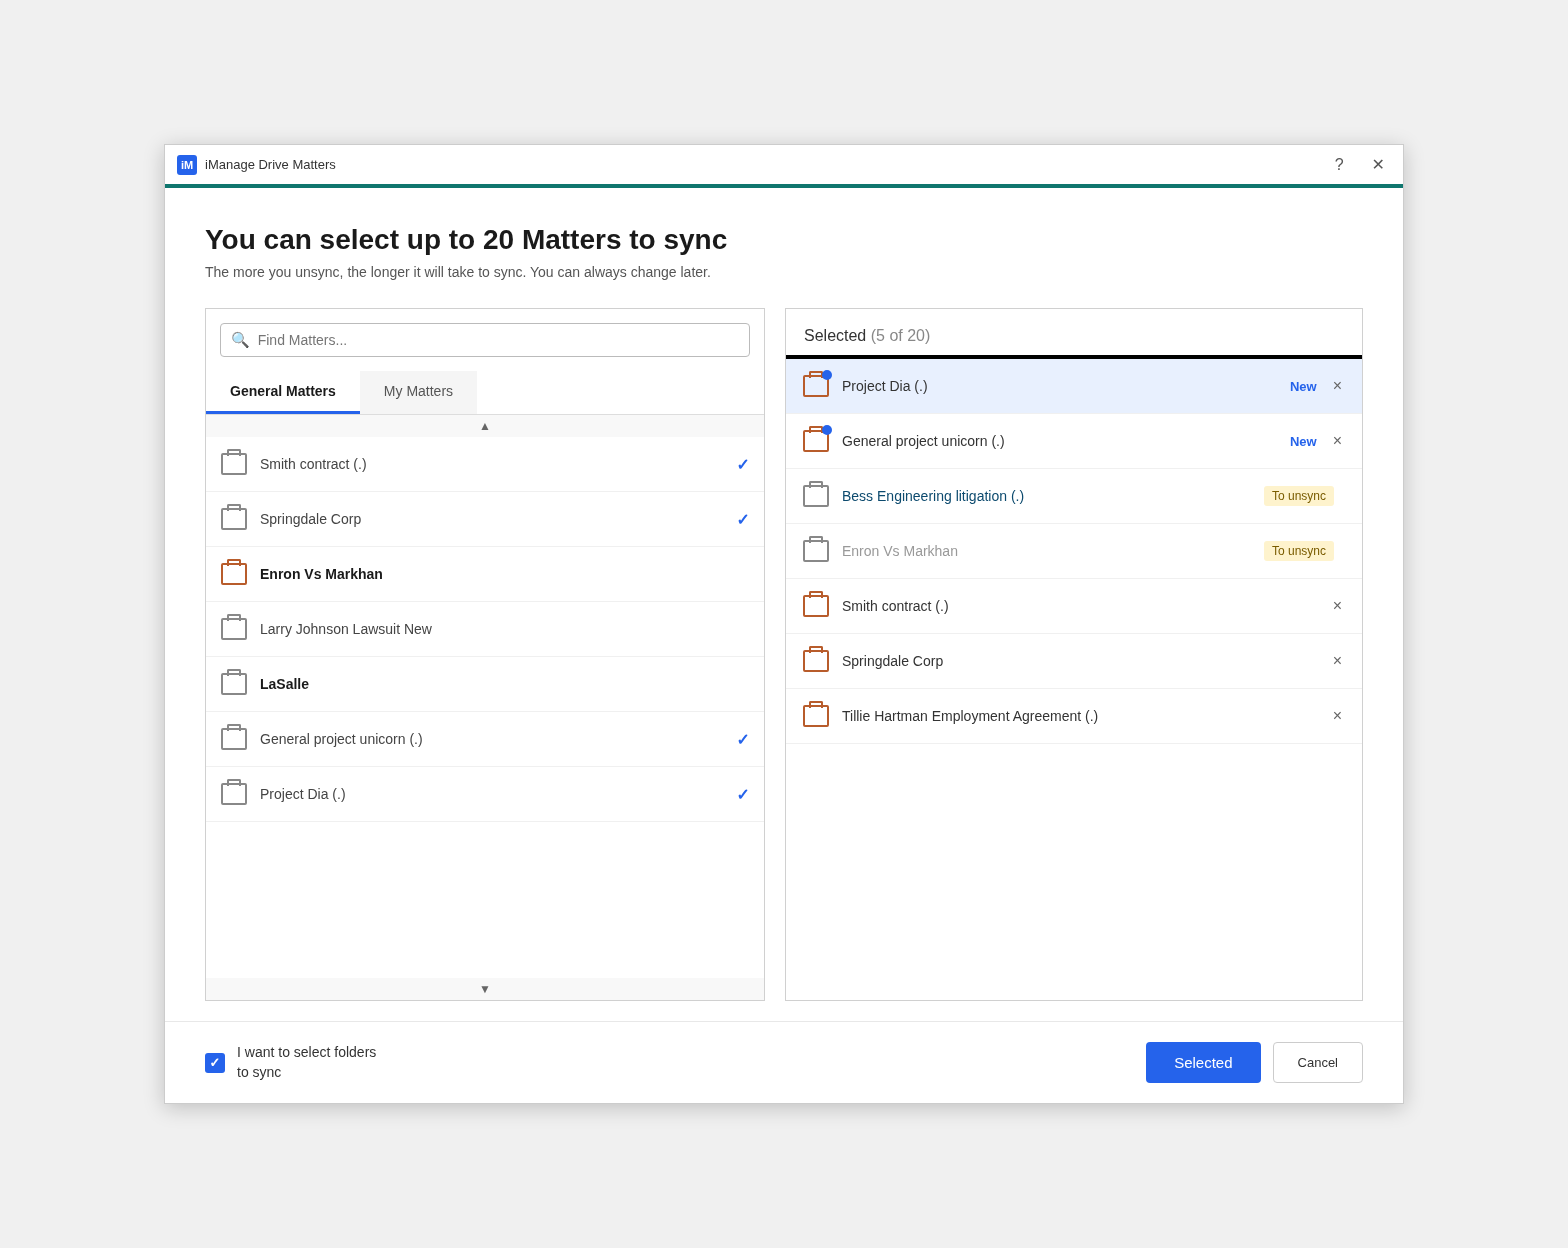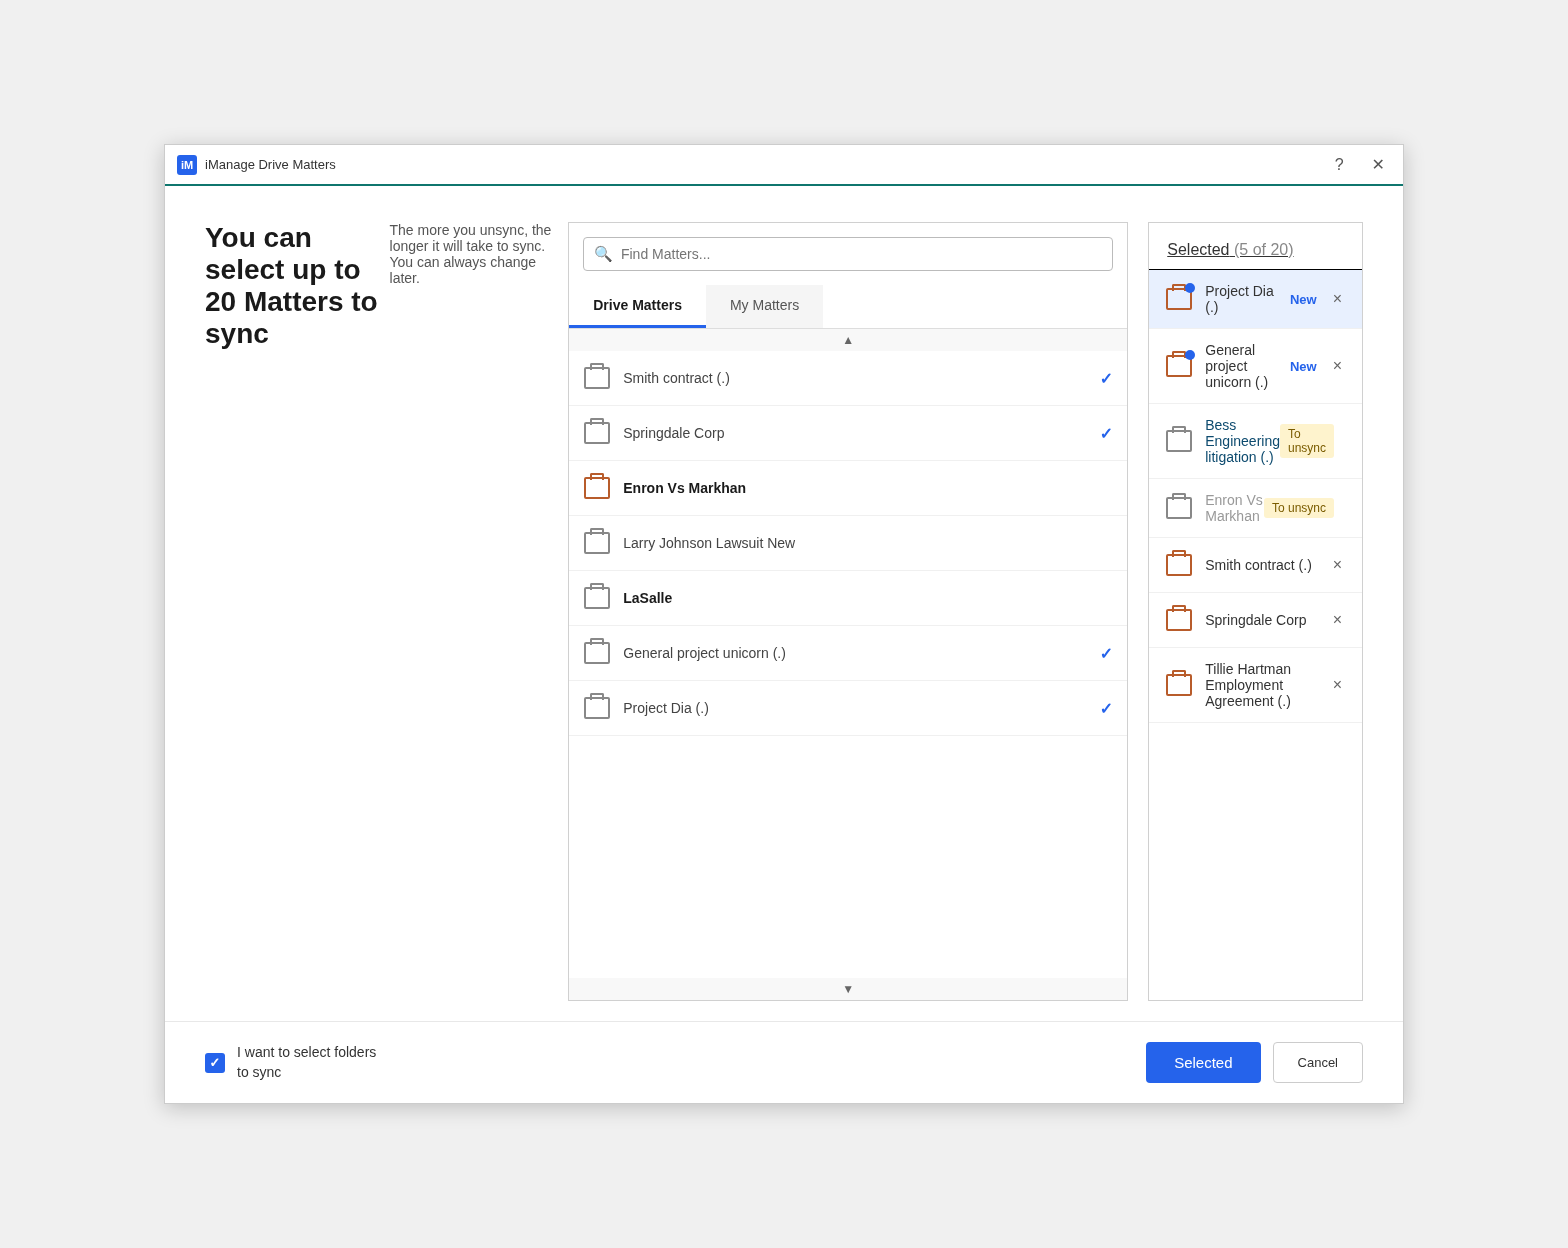--- a/index.html
+++ b/index.html
@@ -18,21 +18,21 @@
       min-height: 960px;
       border: 1px solid #ccc;
       box-shadow: 0 4px 20px rgba(0,0,0,0.2);
       display: flex;
       flex-direction: column;
     }
     .titlebar {
       display: flex;
       align-items: center;
       padding: 8px 12px;
-      border-bottom: 2px solid #0f766e;
+      border-bottom: 4px solid #0f766e;
       background: #fff;
       user-select: none;
     }
     .titlebar-icon {
       width: 20px;
       height: 20px;
       background: #2563eb;
       border-radius: 3px;
       margin-right: 8px;
       display: flex;
@@ -57,21 +57,21 @@
       color: #555;
       cursor: pointer;
       background: none;
       border: none;
       padding: 2px 6px;
     }
     .content {
       flex: 1;
       padding: 36px 40px 20px 40px;
       display: flex;
-      flex-direction: row;
+      flex-direction: column;
     }
     .heading {
       font-size: 28px;
       font-weight: 600;
       color: #1a1a1a;
       margin-bottom: 8px;
     }
     .subheading {
       font-size: 14px;
       color: #555;
@@ -202,22 +202,21 @@
       border: 1px solid #d0d0d0;
       display: flex;
       flex-direction: column;
       background: #fff;
     }
     .selected-header {
       padding: 18px 18px 10px 18px;
       font-size: 16px;
       color: #333;
       font-weight: 500;
-      border-bottom: 1px solid #000000;
-      text-decoration: underline;
+      border-bottom: 4px solid #000000;
     }
     .selected-count {
       color: #888;
       font-weight: 400;
     }
     .selected-list {
       flex: 1;
       overflow-y: auto;
     }
     .selected-item {
@@ -358,21 +357,21 @@
     <div class="panels">
 
       <div class="left-panel">
         <div class="search-box">
           <div class="search-input-wrapper">
             <span class="search-icon-svg">🔍</span>
             <input type="text" placeholder="Find Matters..." style="">
           </div>
         </div>
         <div class="tabs">
-          <div class="tab active">Drive Matters</div>
+          <div class="tab active">General Matters</div>
           <div class="tab">My Matters</div>
         </div>
         <div class="scroll-arrow">▲</div>
         <div class="matter-list">
 
           <div class="matter-item">
             <div class="matter-icon">
               <div class="briefcase-icon"></div>
             </div>
             <span class="matter-name">Smith contract (.)</span>

